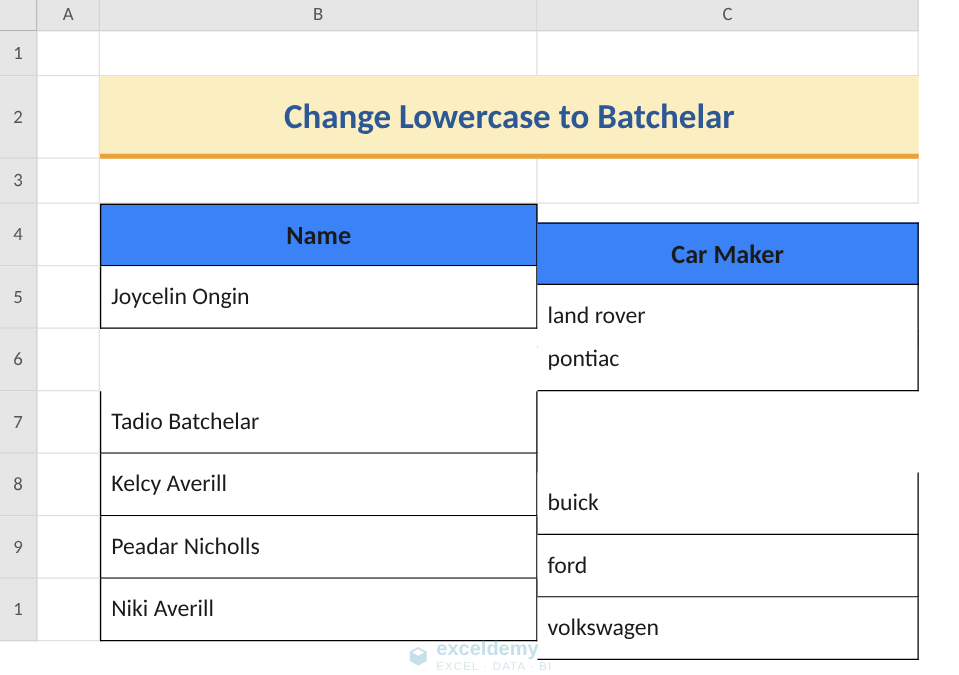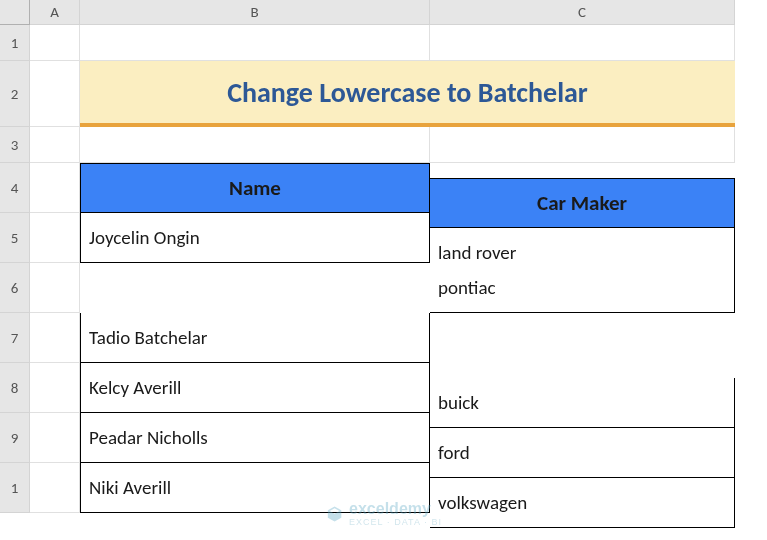--- a/index.html
+++ b/index.html
@@ -101,21 +101,21 @@
   }
   
   .th-cell + .th-cell,
   .td-cell + .td-cell { border-left: none; margin-top: 15px; }
   .th-cell { border-bottom: 1px solid #000; }
   .td-first { border-top: none; }
 
   
   .watermark {
     position: absolute;
-    bottom: 13px;
+    bottom: 2px;
     left: 50%;
     transform: translateX(-50%);
     display: flex;
     align-items: center;
     gap: 6px;
     opacity: 0.35;
     color: #5ba8c4;
     font-size: 16px;
     font-family: 'Segoe UI', Arial, sans-serif;
     pointer-events: none;

